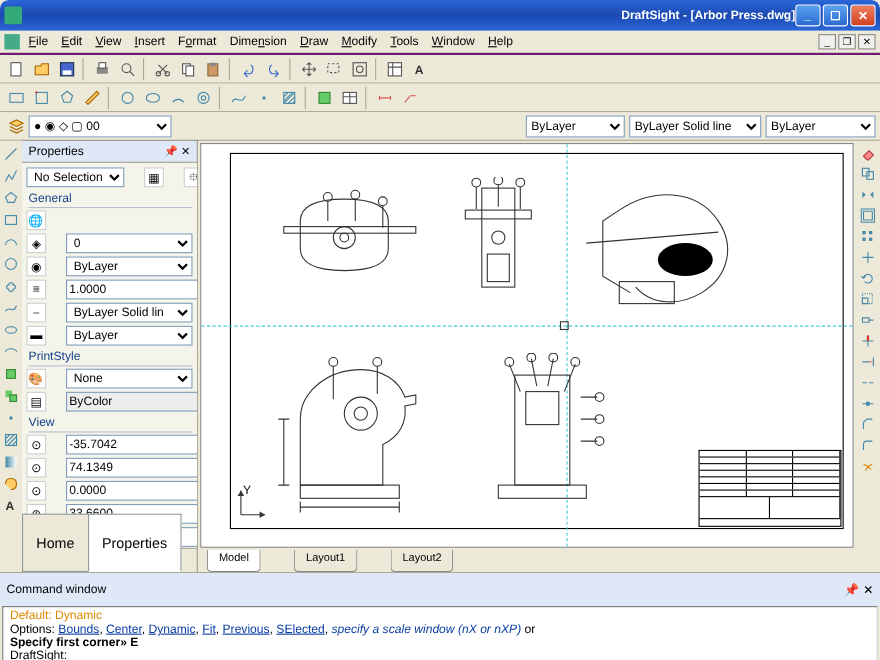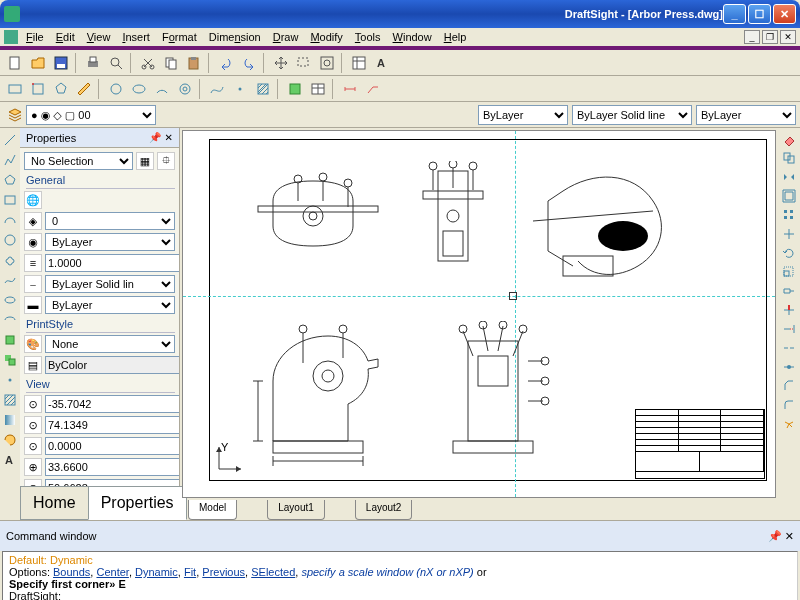--- a/index.html
+++ b/index.html
@@ -5,45 +5,45 @@
 * { margin:0; padding:0; box-sizing:border-box; font-family:Tahoma,Arial,sans-serif; font-size:11px; }
 body { width:800px; height:600px; overflow:hidden; background:#ece9d8; }
 .titlebar { height:28px; background:linear-gradient(#2b66d8,#1a49b0 50%,#2b66d8); color:#fff; display:flex; align-items:center; padding:0 4px; border-radius:8px 8px 0 0; }
 .titlebar .appicon { width:16px; height:16px; background:#3a7; border-radius:2px; margin-right:6px; }
 .titlebar .title { flex:1; font-weight:bold;text-align:right; }
 .winbtns { display:flex; gap:2px; }
 .winbtn { width:23px; height:20px; border:1px solid #fff; border-radius:3px; display:flex; align-items:center; justify-content:center; color:#fff; font-weight:bold; }
 .winbtn.min { background:linear-gradient(#5ca3f0,#2a6bd0); }
 .winbtn.max { background:linear-gradient(#5ca3f0,#2a6bd0); }
 .winbtn.close { background:linear-gradient(#f08060,#d04020); }
-.menubar { height:22px; background:#ece9d8; display:flex; align-items:center; padding:0 4px; border-bottom:4px solid #701a75; }
+.menubar { height:22px; background:#ece9d8; display:flex; align-items:center; padding:0 4px; border-bottom:2px solid #701a75; }
 .mdiicon { width:14px; height:14px; background:#4a8; margin-right:8px; }
 .menubar span { margin-right:12px; cursor:default; }
 .menubar span u { text-decoration:underline; }
 .mdibtns { margin-left:auto; display:flex; gap:2px; }
 .mdibtns div { width:16px; height:14px; border:1px solid #888; background:#f0f0ec; font-size:9px; display:flex; align-items:center; justify-content:center; }
 .toolbar { height:26px; background:#ece9d8; border-bottom:1px solid #aca899; display:flex; align-items:center; padding:0 4px; gap:1px; }
 .tbtn { width:22px; height:22px; display:flex; align-items:center; justify-content:center; border:1px solid transparent; }
 .tbtn svg { width:16px; height:16px; }
 .tsep { width:4px; height:20px; margin:0 2px; border-left:1px solid #aca899; }
 .layerbar { height:26px; background:#ece9d8; border-bottom:1px solid #aca899; display:flex; align-items:center; padding:0 4px; }
 .layerbar select, .combo { height:20px; font-size:11px; background:#fff; border:1px solid #7f9db9; }
 .mainarea { display:flex; height:392px; }
 .leftpane { width:160px; background:#000000; border-right:1px solid #aca899; display:flex; flex-direction:column; }
 .lefttools { width:20px; background:#ece9d8; display:flex; flex-direction:column; padding:2px 0; }
 .ltbtn { width:18px; height:18px; margin:1px; display:flex; align-items:center; justify-content:center; }
 .propheader { height:20px; background:#dfe8f6; display:flex; align-items:center; padding:0 6px; border-bottom:1px solid #aca899; font-weight:normal; }
 .propheader .pin { margin-left:auto; font-size:10px; }
 .propbody { flex:1; overflow:auto; padding:4px; background:#f5f4ea; }
-.proprow { display:flex; align-items:center; margin-bottom:3px; gap:3px; }
+.proprow { display:flex; align-items:center; margin-bottom:3px; gap:18px; }
 .proprow select, .proprow input { flex:1; height:18px; font-size:11px; border:1px solid #7f9db9; background:#fff; padding:0 2px; }
 .proprow .picon { width:18px; height:18px; border:1px solid #ccc; background:#fff; flex-shrink:0; display:flex; align-items:center; justify-content:center; }
 .sect { color:#15428b; font-weight:normal; margin:4px 0 2px 2px; border-bottom:1px solid #bbc; padding-bottom:2px; }
 .tabs { height:22px; display:flex; align-items:flex-end; background:#ece9d8; border-top:1px solid #aca899; }
-.tab { padding:7px 12px; border:1px solid #919b9c; background:#ece9d8; margin-right:-1px; font-size:16px; }
+.tab { padding:18px 12px; border:1px solid #919b9c; background:#ece9d8; margin-right:-1px; font-size:13px; }
 .tab.active { background:#fff; border-bottom:1px solid #fff; }
 .canvas { flex:1; background:#fff; position:relative; border:1px solid #888; margin:2px; overflow:hidden; }
 .righttools { width:22px; background:#ece9d8; display:flex; flex-direction:column; align-items:center; padding:2px 0; gap:1px; }
 .rtbtn { width:18px; height:18px; display:flex; align-items:center; justify-content:center; }
 .modeltabs { height:20px; display:flex; padding-left:8px;gap:28px; }
 .modeltab { padding:2px 10px; border:1px solid #888; border-top:none; background:#ece9d8; font-size:10px; margin-right:2px; border-radius:0 0 4px 4px; }
 .modeltab.active { background:#fff; }
 .cmdpanel { height:88px; border-top:1px solid #aca899; display:flex; flex-direction:column; }
 .cmdhead { height:30px; background:#dfe8f6; padding:0 6px; display:flex; align-items:center; font-size:11px; }
 .cmdhead .pin { margin-left:auto; }

